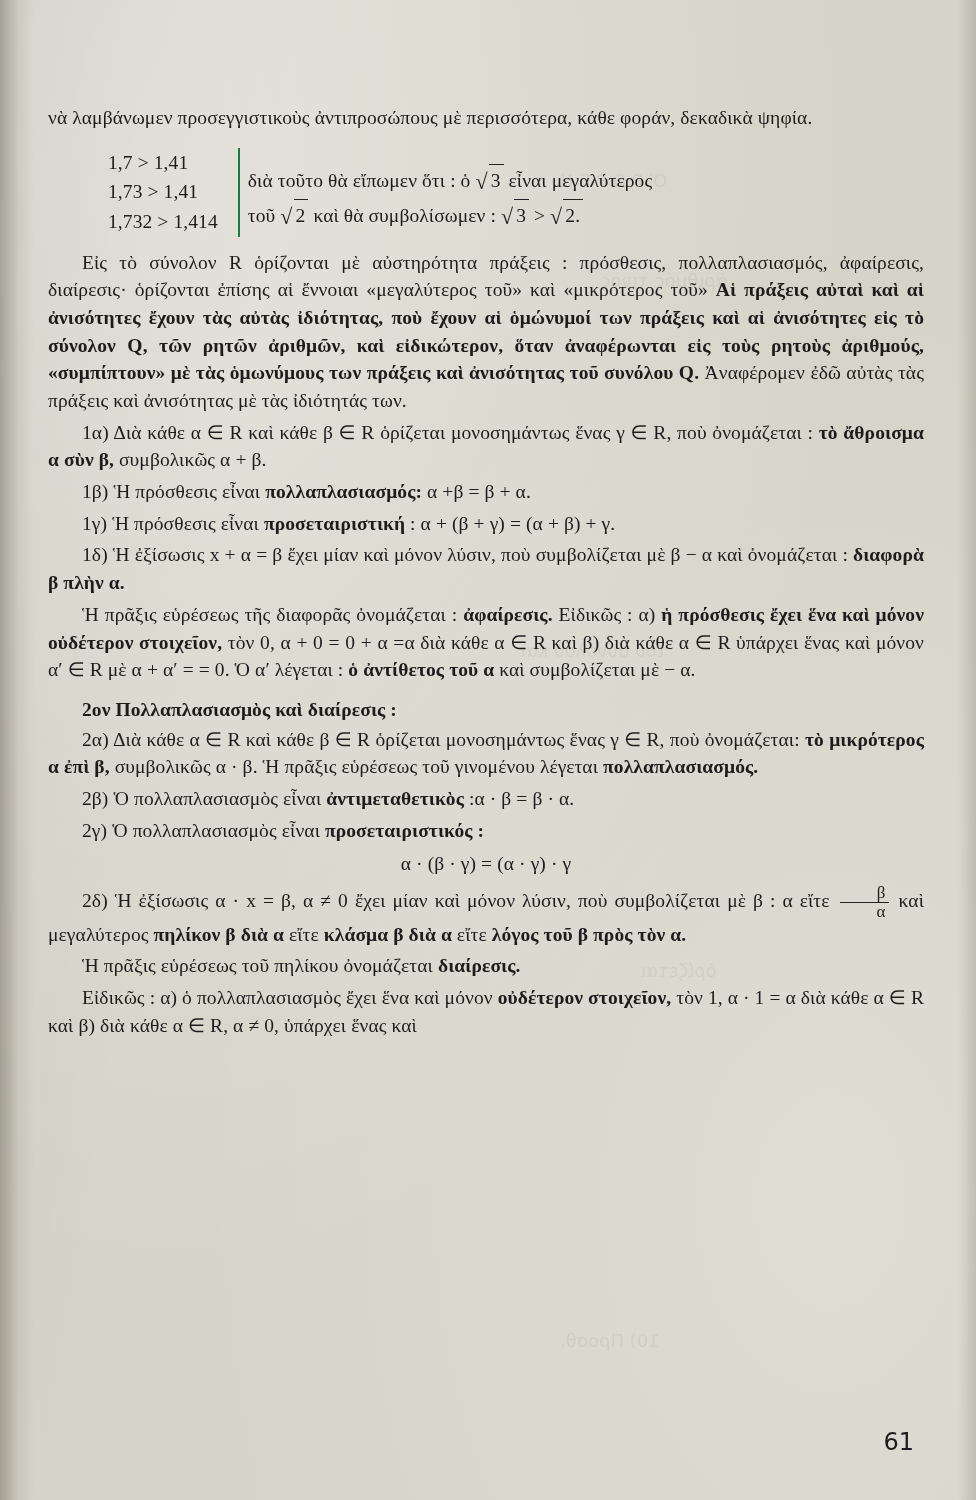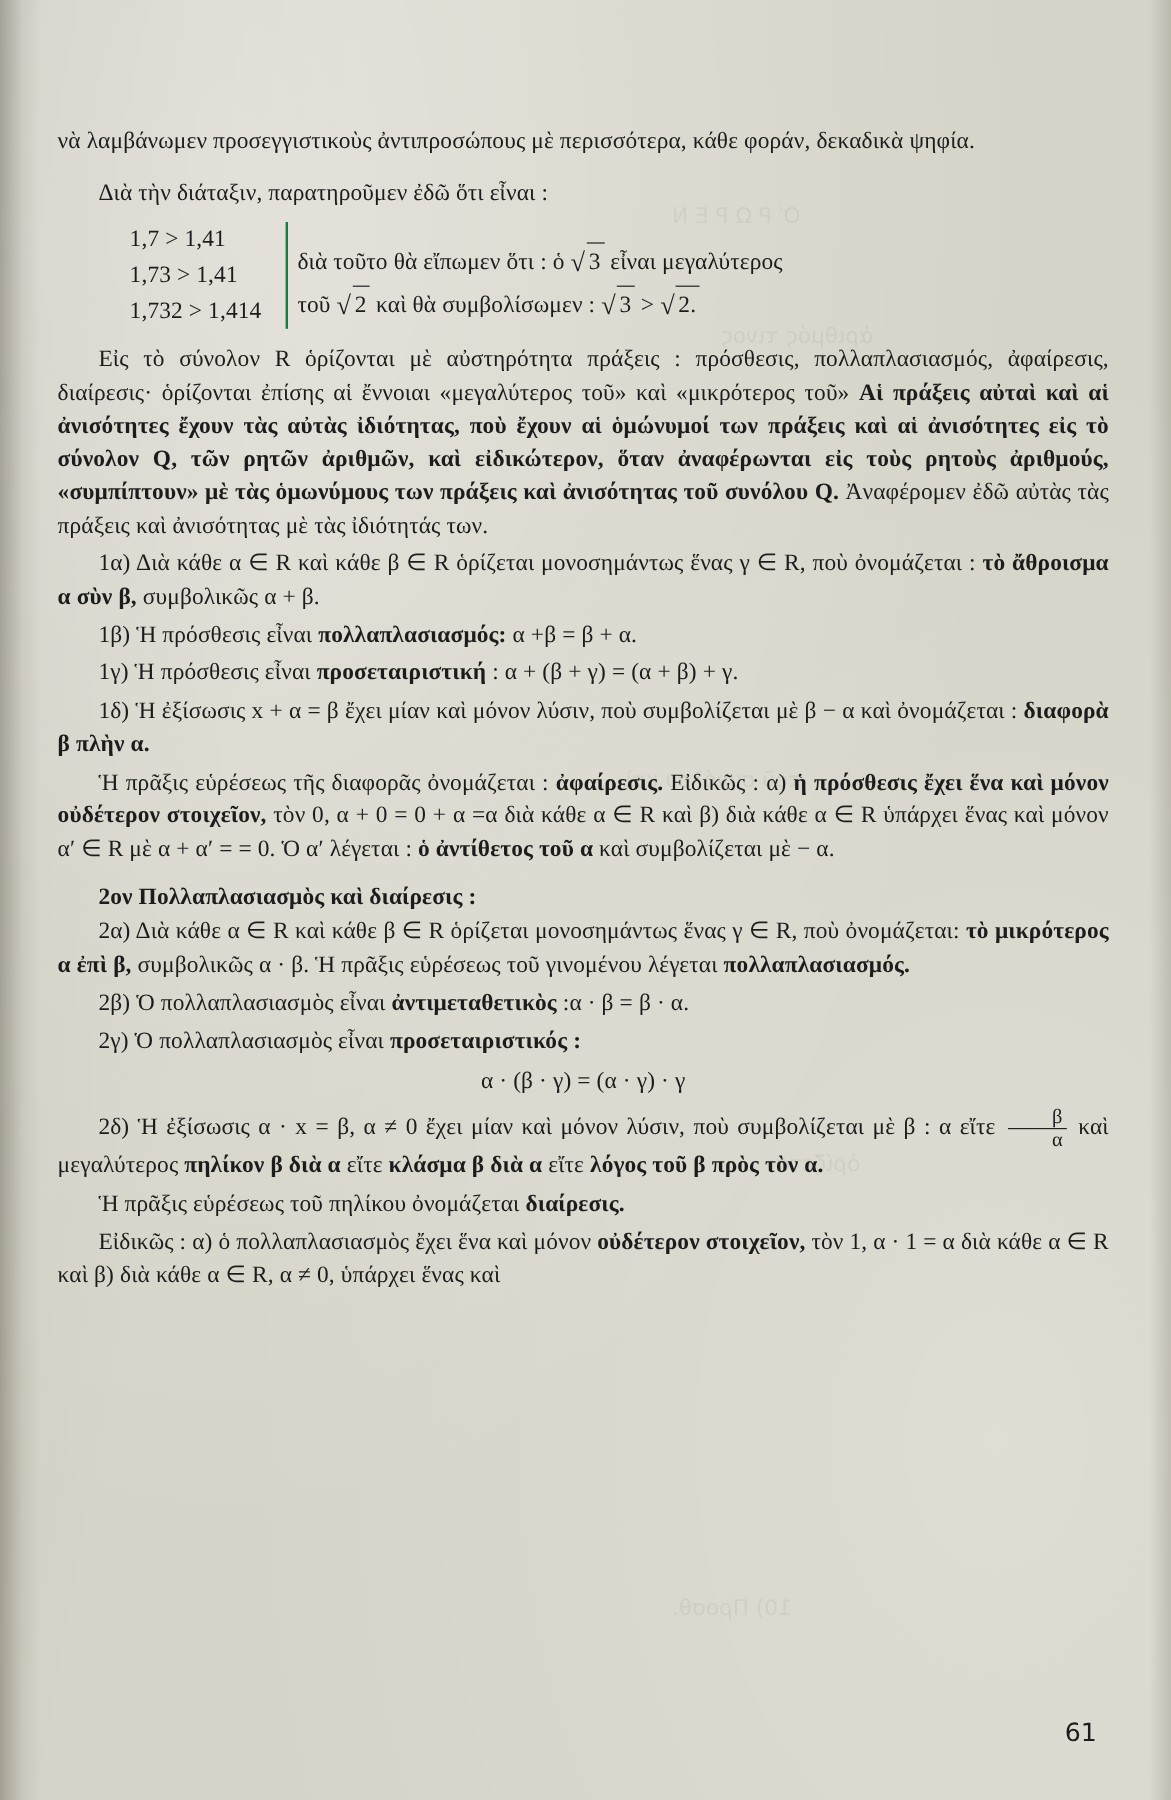--- a/index.html
+++ b/index.html
@@ -103,21 +103,21 @@
     line-height: 1.05;
     margin: 0 3px;
   }
   .fracinline .num { display: block; padding: 0 3px; }
   .fracinline .den { display: block; border-top: 1.5px solid #222; padding: 0 3px; }
 
   .pagenum {
     position: absolute;
     right: 62px;
     bottom: 44px;
-    font-size: 21px;
+    font-size: 24px;
   }
   
   .ghost {
     position: absolute;
     opacity: 0.07;
     color: #4a4638;
     font-size: 18px;
     transform: scaleX(-1);
     pointer-events: none;
     white-space: nowrap;
@@ -133,21 +133,20 @@
   <div class="ghost" style="left:560px; top:170px;">Ο′ Ρ Ω Ρ Ε Ν</div>
   <div class="ghost" style="left:600px; top:270px;">ἀριθμός τινος</div>
   <div class="ghost" style="left:520px; top:640px;">τοῦ συνόλου καὶ</div>
   <div class="ghost" style="left:640px; top:960px;">ὁρίζεται</div>
   <div class="ghost" style="left:560px; top:1330px;">10) Προσθ.</div>
 
   <div class="content">
 
     <p class="para-first">νὰ λαμβάνωμεν προσεγγιστικοὺς ἀντιπροσώπους μὲ περισσότερα, κάθε φοράν, δεκαδικὰ ψηφία.</p>
 
-    <p class="para-second indent">Διὰ τὴν διάταξιν, παρατηροῦμεν ἐδῶ ὅτι εἶναι :</p>
 
     <div class="frac-block">
       <div class="frac-left">
         <div>1,7   &gt;  1,41</div>
         <div>1,73  &gt;  1,41</div>
         <div>1,732 &gt;  1,414</div>
       </div>
       <div class="frac-right">
         <div>
           <span>διὰ τοῦτο θὰ εἴπωμεν ὅτι : ὁ</span>

